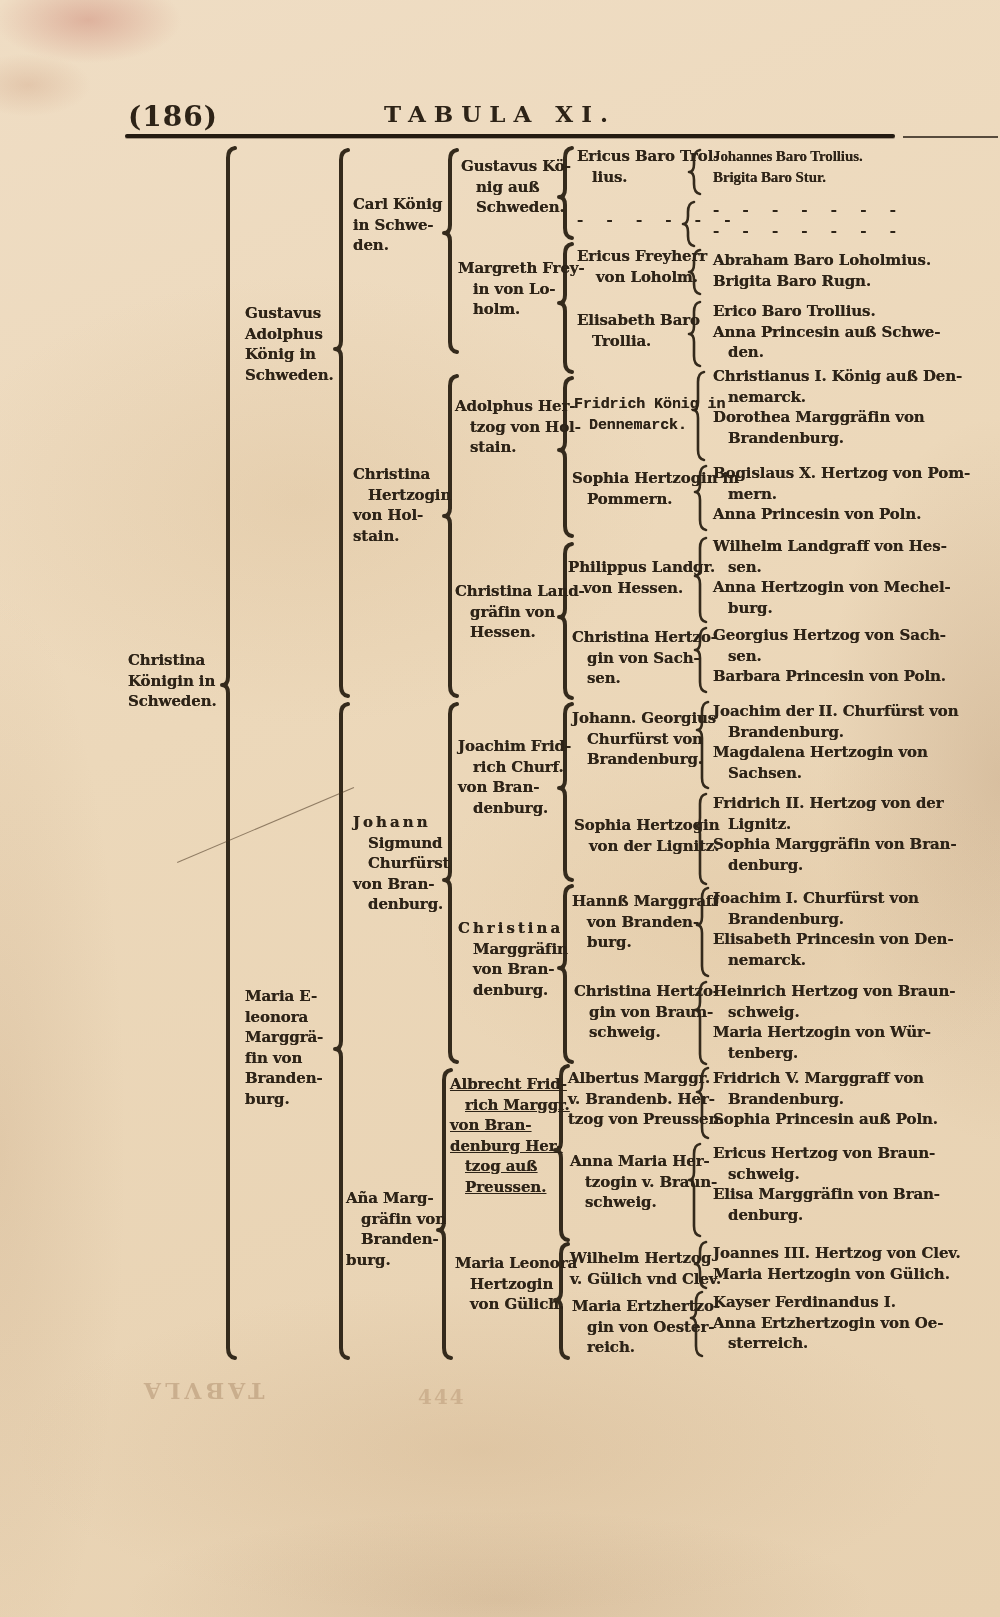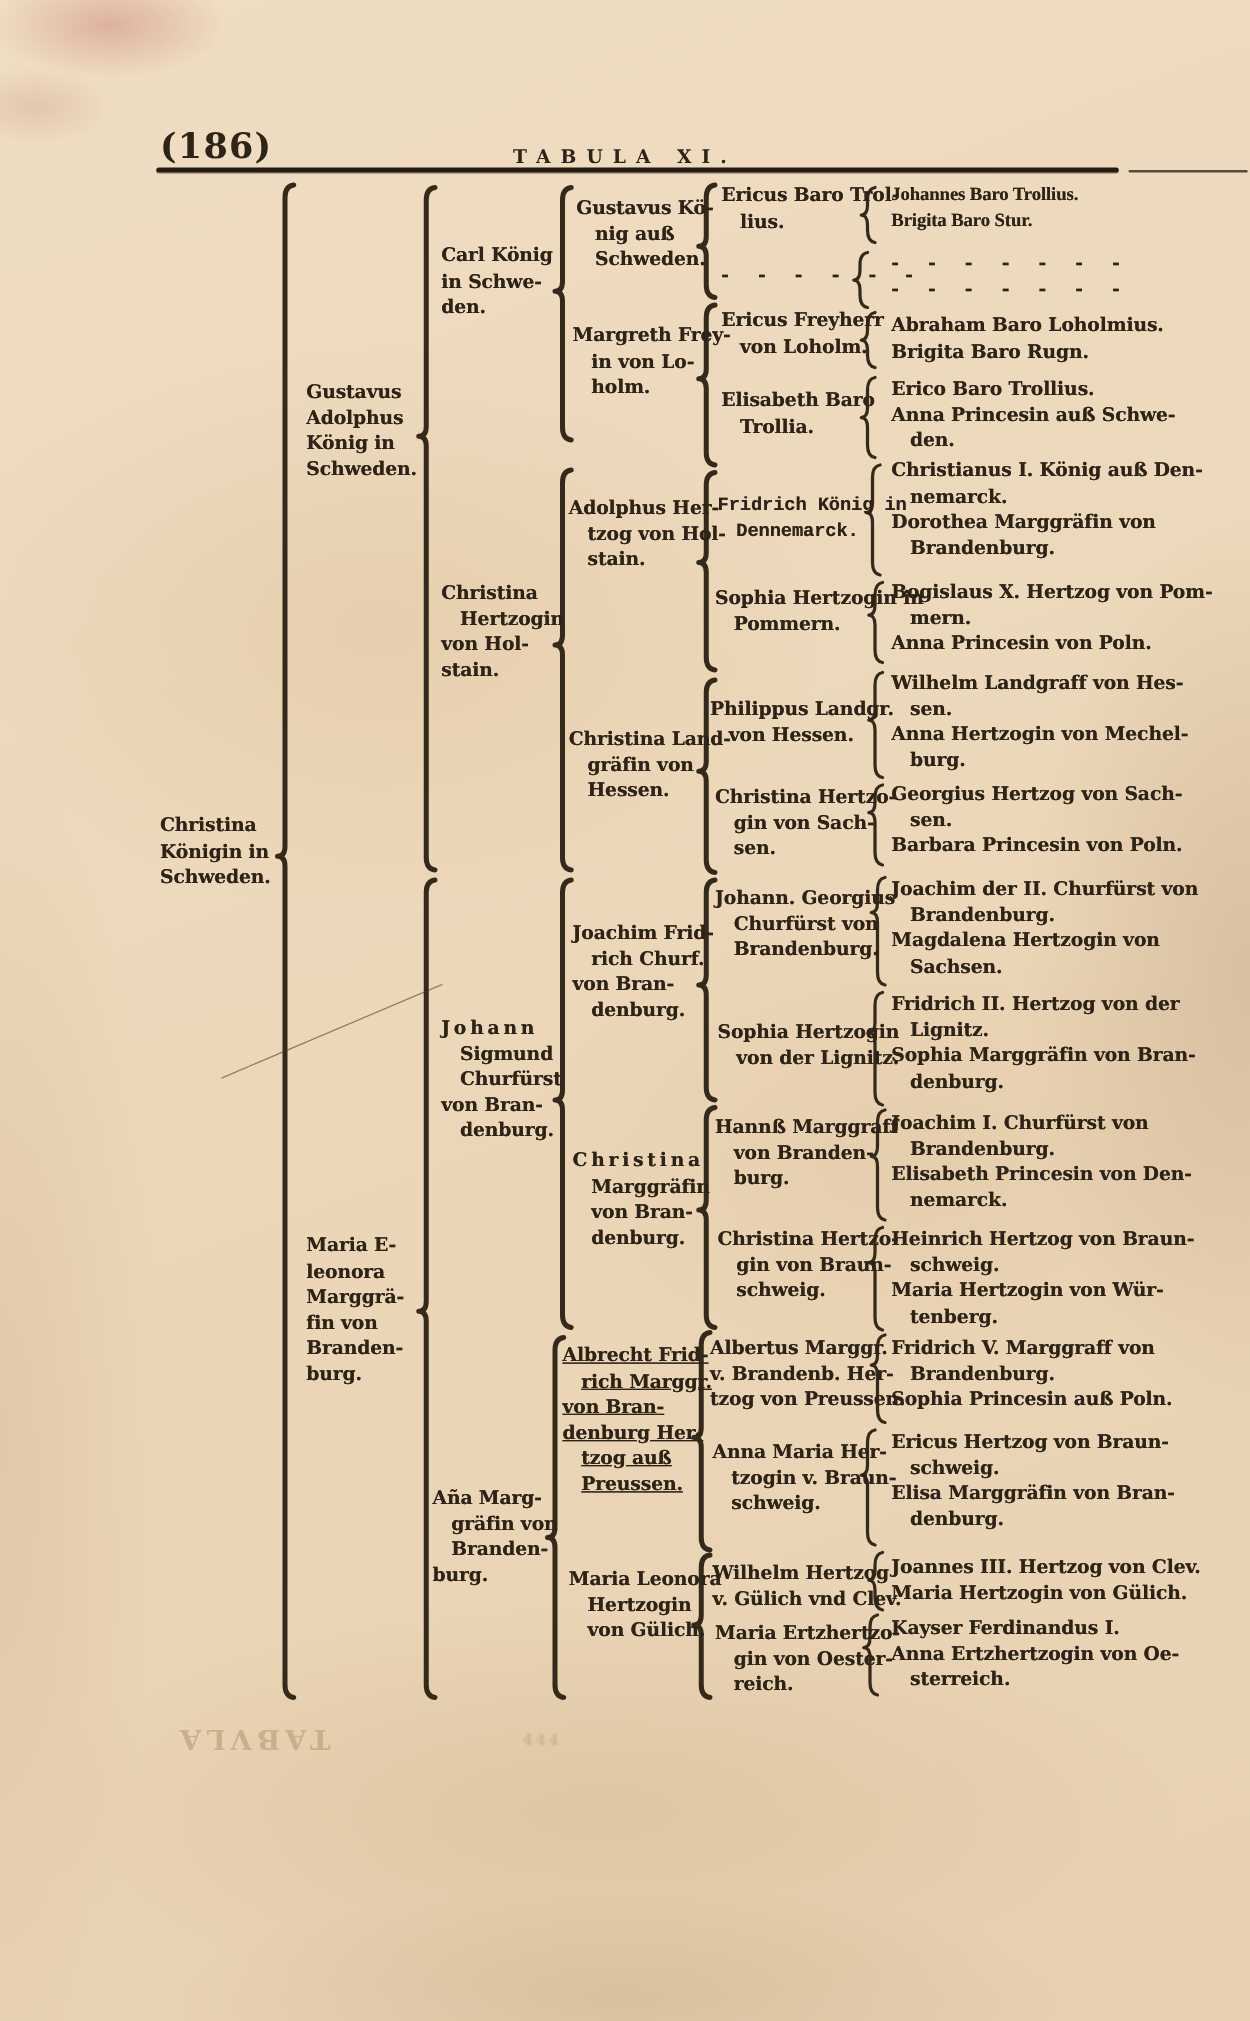--- a/index.html
+++ b/index.html
@@ -13,37 +13,37 @@
       radial-gradient(ellipse 480px 300px at 300px 500px, rgba(202,166,118,.20), transparent 75%),
       radial-gradient(ellipse 420px 260px at 730px 920px, rgba(202,166,118,.16), transparent 75%),
       radial-gradient(ellipse 620px 220px at 480px 1450px, rgba(188,150,106,.22), transparent 75%),
       radial-gradient(ellipse 260px 520px at 1000px 780px, rgba(150,110,75,.22), transparent 70%),
       radial-gradient(ellipse 180px 800px at 0px 1150px, rgba(172,132,94,.16), transparent 70%),
       radial-gradient(ellipse 500px 120px at 500px 1600px, rgba(160,122,84,.20), transparent 75%),
       linear-gradient(160deg, #efddc4 0%, #ecd8ba 40%, #e7d1b1 100%);
     color:var(--ink);
   }
   .pageno { position:absolute; left:128px; top:100px; font-size:28px; font-weight:700; letter-spacing:1px; }
-  .title  { position:absolute; left:0; top:116px; width:1000px; text-align:center; font-size:15px; font-weight:700; letter-spacing:8px; }
+  .title  { position:absolute; left:0; top:100px; width:1000px; text-align:center; font-size:23px; font-weight:700; letter-spacing:8px; }
   .rule-main { position:absolute; left:125px; top:134px; width:770px; height:4px; background:#241b11; border-radius:2px; box-shadow:0 1px 0 rgba(36,27,17,.35); }
   .rule-ext  { position:absolute; left:903px; top:136px; width:95px; height:2px; background:rgba(36,27,17,.75); }
   .node { position:absolute; font-size:15px; font-weight:700; line-height:20.5px; letter-spacing:-.1px;
           text-shadow:0 0 .5px rgba(45,35,23,.75); }
   .node div { white-space:nowrap; }
   .node .cont { margin-left:15px; }
   .ls-first div:first-child { letter-spacing:3px; }
   .dashes div { letter-spacing:7px; word-spacing:4px; font-weight:700; }
   svg.braces { position:absolute; left:0; top:0; pointer-events:none; }
   .brace-big  { fill:none; stroke:#342a1c; stroke-width:4;   stroke-linecap:round; stroke-linejoin:round; }
   .brace-pair { fill:none; stroke:#342a1c; stroke-width:2.6; stroke-linecap:round; stroke-linejoin:round; }
   .artifact-line { position:absolute; left:177px; top:862px; width:192px; height:0;
                    border-top:1.6px solid rgba(70,50,30,.55); transform:rotate(-23deg); transform-origin:left top; }
   .ghost { position:absolute; left:140px; top:1378px; font-size:22px; font-weight:700; letter-spacing:4px;
            color:rgba(150,112,76,.35); transform:rotate(180deg); filter:blur(.6px); }
-  .ghost2 { position:absolute; left:418px; top:1385px; font-size:12px; font-weight:700;
+  .ghost2 { position:absolute; left:418px; top:1385px; font-size:20px; font-weight:700;
             color:rgba(150,112,76,.28); filter:blur(.7px); letter-spacing:2px; }
 </style>
 </head>
 <body>
 
 <div class="page">
   <div class="pageno">(186)</div>
   <div class="title">TABULA XI.</div>
   <div class="rule-main"></div>
   <div class="rule-ext"></div>
@@ -171,21 +171,21 @@
         <div class="cont">Hertzogin</div>
         <div class="cont">von Gülich.</div>
       </div>
       <div class="node" style="left: 577px; top: 146px; width: 128px;">
         <div>Ericus Baro Trol-</div>
         <div class="cont">lius.</div>
       </div>
       <div class="node dashes" style="left: 577px; top: 210px; width: 120px;">
         <div>- - - - - -</div>
       </div>
-      <div class="node" style="left: 577px; top: 246px; width: 125px;">
+      <div class="node" style="left: 577px; top: 246px; width: 125px; text-align: center;">
         <div>Ericus Freyherr</div>
         <div class="cont">von Loholm.</div>
       </div>
       <div class="node" style="left: 577px; top: 310px; width: 125px;">
         <div>Elisabeth Baro</div>
         <div class="cont">Trollia.</div>
       </div>
       <div class="node" style="left: 574px; top: 395px; width: 132px; font-family: Liberation Mono, monospace;">
         <div>Fridrich König in</div>
         <div class="cont">Dennemarck.</div>

